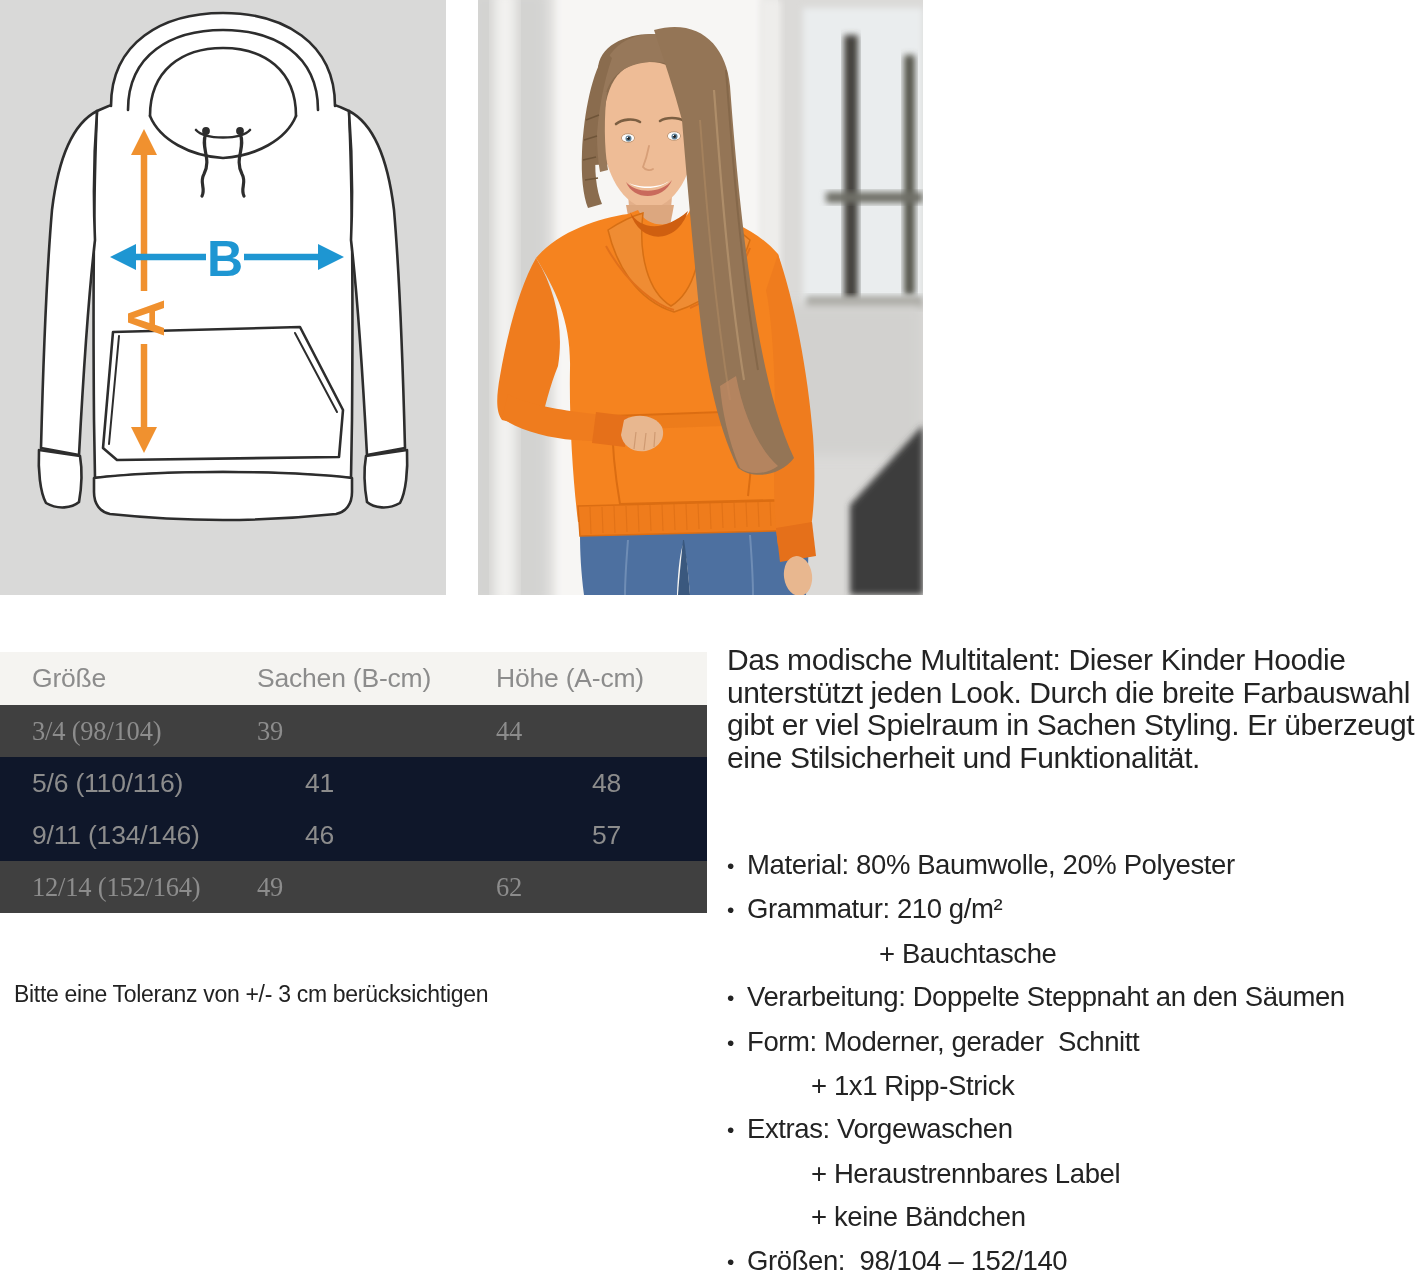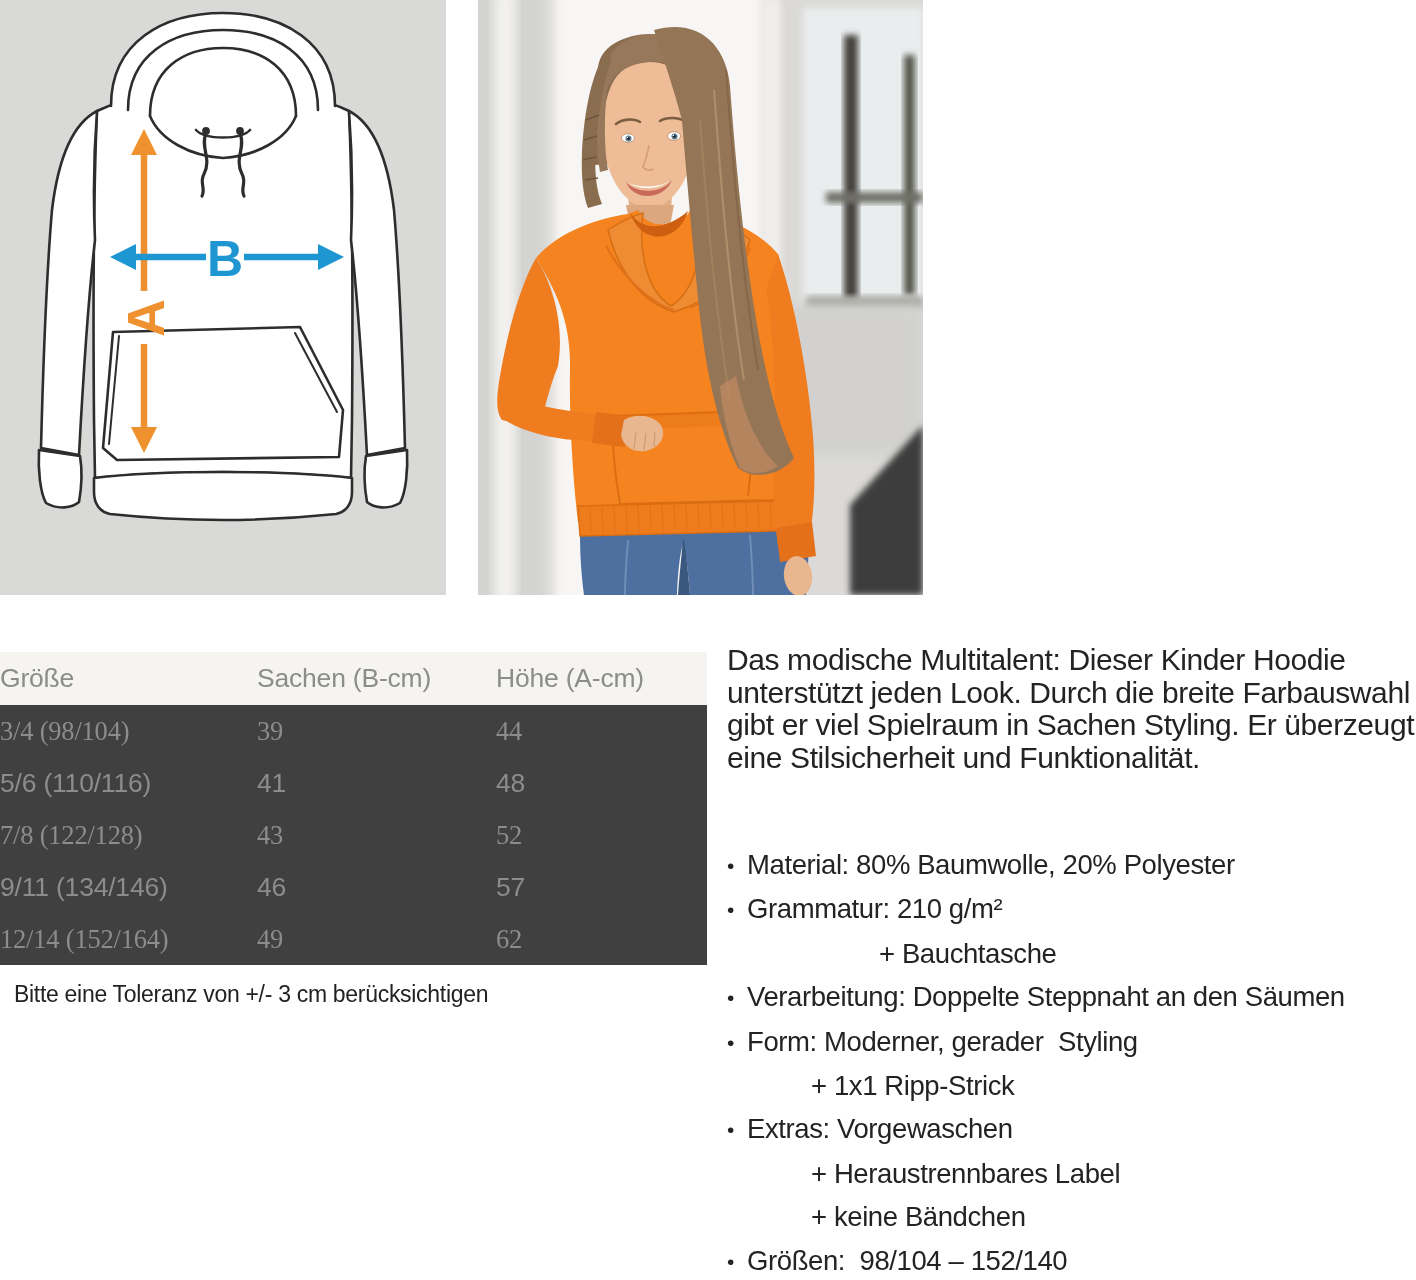--- a/index.html
+++ b/index.html
@@ -10,23 +10,23 @@
   
   #diagram-panel{position:absolute;left:0;top:0;width:446px;height:595px;background:#d9d9d8;}
   #photo-panel{position:absolute;left:478px;top:0;width:445px;height:595px;overflow:hidden;background:#e7e6e4;}
 
   
   #size-table{position:absolute;left:0;top:652px;width:707px;color:#8c8c8c;
               font-size:26.5px;letter-spacing:-0.2px;}
   .t-row{display:grid;grid-template-columns:257px 239px 211px;height:52px;align-items:center;}
   .t-row.head{height:53px;background:#f5f4f1;}
   .t-row.odd{background:#404040;font-family:Liberation Serif, serif;}
-  .t-row.even{background:#404040;}
+  .t-row.even{background:#0f172a;gap:48px;}
   .t-cell{padding:0;}
-  .t-cell.c0{}
+  .t-cell.c0{padding-left:32px;}
 
   #tolerance-note{position:absolute;left:14px;top:981px;font-size:23px;color:#222;
                   letter-spacing:-0.3px;white-space:pre;}
 
   
   #intro{position:absolute;left:727px;top:644px;width:690px;color:#232323;}
   .intro-line{font-size:30px;line-height:32.6px;letter-spacing:-0.4px;white-space:pre;}
 
   #features{position:absolute;left:727px;top:843px;width:690px;color:#232323;}
   .feat-line{font-size:27.5px;line-height:43.4px;letter-spacing:-0.4px;white-space:pre;}
@@ -202,25 +202,20 @@
     <div class="t-row odd">
       <div class="t-cell c0">3/4 (98/104)</div>
       <div class="t-cell">39</div>
       <div class="t-cell">44</div>
     </div>
     <div class="t-row even">
       <div class="t-cell c0">5/6 (110/116)</div>
       <div class="t-cell">41</div>
       <div class="t-cell">48</div>
     </div>
-    <div class="t-row odd">
-      <div class="t-cell c0">7/8 (122/128)</div>
-      <div class="t-cell">43</div>
-      <div class="t-cell">52</div>
-    </div>
     <div class="t-row even">
       <div class="t-cell c0">9/11 (134/146)</div>
       <div class="t-cell">46</div>
       <div class="t-cell">57</div>
     </div>
     <div class="t-row odd">
       <div class="t-cell c0">12/14 (152/164)</div>
       <div class="t-cell">49</div>
       <div class="t-cell">62</div>
     </div>
@@ -233,21 +228,21 @@
     <div class="intro-line">unterstützt jeden Look. Durch die breite Farbauswahl</div>
     <div class="intro-line">gibt er viel Spielraum in Sachen Styling. Er überzeugt</div>
     <div class="intro-line">eine Stilsicherheit und Funktionalität.</div>
   </div>
 
   <div id="features">
     <div class="feat-line ind0"><span class="marker">•</span><span>Material: 80% Baumwolle, 20% Polyester</span></div>
     <div class="feat-line ind0"><span class="marker">•</span><span>Grammatur: 210 g/m²</span></div>
     <div class="feat-line ind2"><span>+ Bauchtasche</span></div>
     <div class="feat-line ind0"><span class="marker">•</span><span>Verarbeitung: Doppelte Steppnaht an den Säumen</span></div>
-    <div class="feat-line ind0"><span class="marker">•</span><span>Form: Moderner, gerader  Styling</span></div>
+    <div class="feat-line ind0"><span class="marker">•</span><span>Form: Moderner, gerader  Schnitt</span></div>
     <div class="feat-line ind1"><span>+ 1x1 Ripp-Strick</span></div>
     <div class="feat-line ind0"><span class="marker">•</span><span>Extras: Vorgewaschen</span></div>
     <div class="feat-line ind1"><span>+ Heraustrennbares Label</span></div>
     <div class="feat-line ind1"><span>+ keine Bändchen</span></div>
     <div class="feat-line ind0"><span class="marker">•</span><span>Größen:  98/104 – 152/140</span></div>
   </div>
 
 </div>
 
 </body></html>

